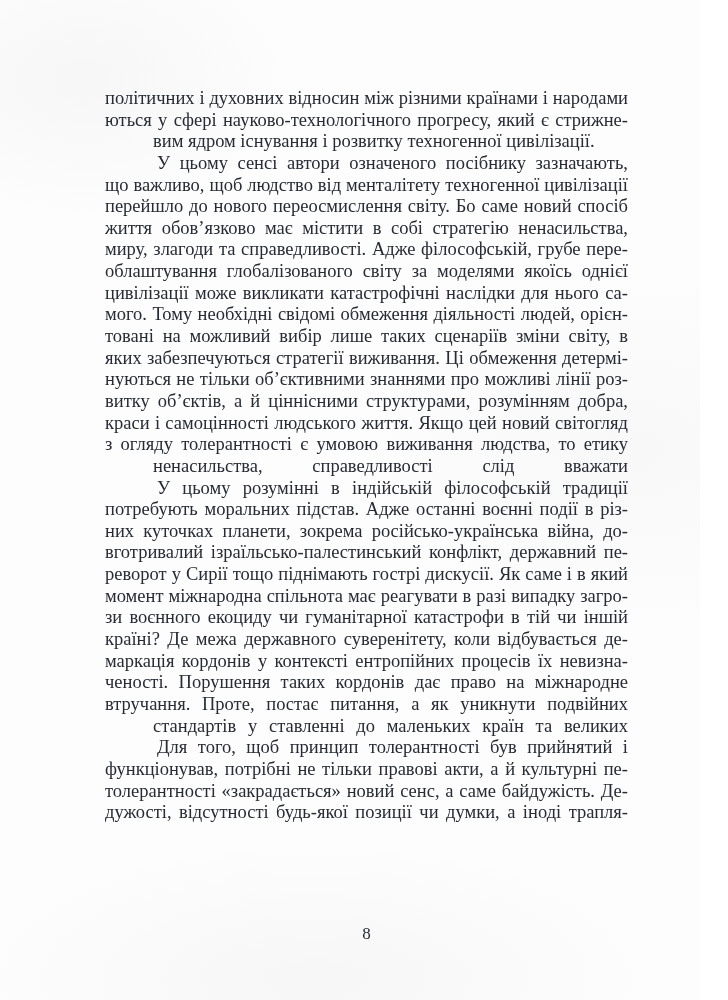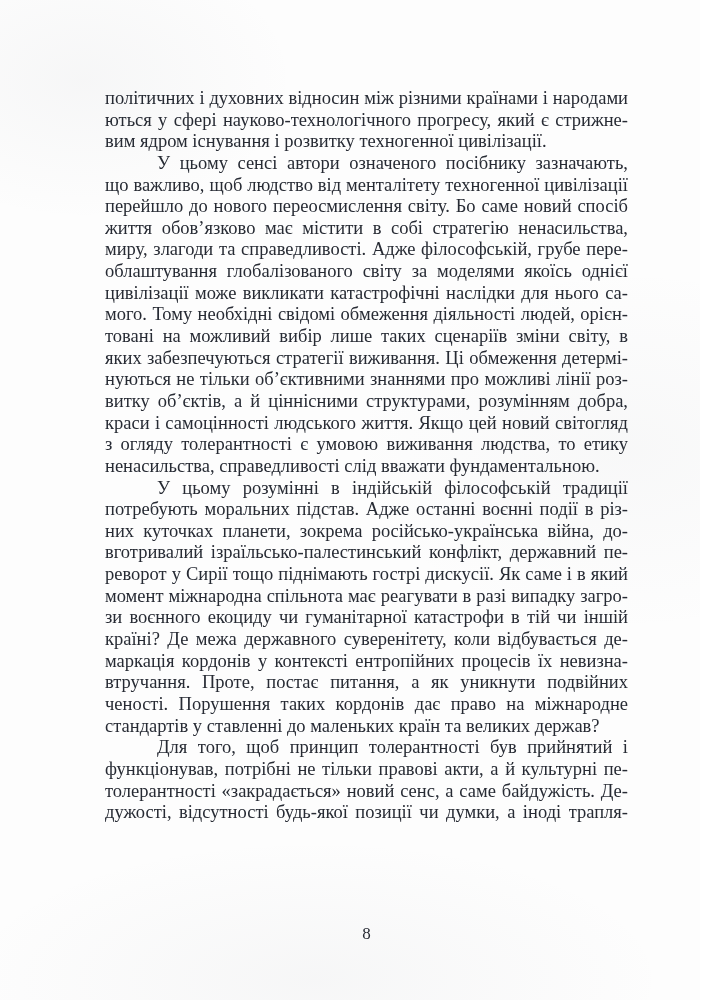--- a/index.html
+++ b/index.html
@@ -39,20 +39,21 @@
     overflow: hidden;
     text-align: justify;
     text-align-last: justify;
     white-space: normal;
   }
   .line.indent {
     text-indent: 52px;
   }
   .line.para-last {
     text-align-last: left;
+    margin-left: 48px;
   }
   .page-number {
     position: absolute;
     top: 924px;
     left: 105px;
     width: 523px;
     text-align: center;
     font-size: 17px;
     line-height: 20px;
   }
@@ -82,22 +83,22 @@
       <div class="line para-last">ненасильства, справедливості слід вважати фундаментальною.</div>
       <div class="line indent">У цьому розумінні в індійській філософській традиції</div>
       <div class="line">потребують моральних підстав. Адже останні воєнні події в різ-</div>
       <div class="line">них куточках планети, зокрема російсько-українська війна, до-</div>
       <div class="line">вготривалий ізраїльсько-палестинський конфлікт, державний пе-</div>
       <div class="line">реворот у Сирії тощо піднімають гострі дискусії. Як саме і в який</div>
       <div class="line">момент міжнародна спільнота має реагувати в разі випадку загро-</div>
       <div class="line">зи воєнного екоциду чи гуманітарної катастрофи в тій чи іншій</div>
       <div class="line">країні? Де межа державного суверенітету, коли відбувається де-</div>
       <div class="line">маркація кордонів у контексті ентропійних процесів їх невизна-</div>
+      <div class="line">ченості. Порушення таких кордонів дає право на міжнародне</div>
       <div class="line">втручання. Проте, постає питання, а як уникнути подвійних</div>
-      <div class="line">ченості. Порушення таких кордонів дає право на міжнародне</div>
       <div class="line para-last">стандартів у ставленні до маленьких країн та великих держав?</div>
       <div class="line indent">Для того, щоб принцип толерантності був прийнятий і</div>
       <div class="line">функціонував, потрібні не тільки правові акти, а й культурні пе-</div>
       <div class="line">толерантності «закрадається» новий сенс, а саме байдужість. Де-</div>
       <div class="line">дужості, відсутності будь-якої позиції чи думки, а іноді трапля-</div>
     </div>
   <div class="page-number">8</div>
 </div>
 
 </body></html>

